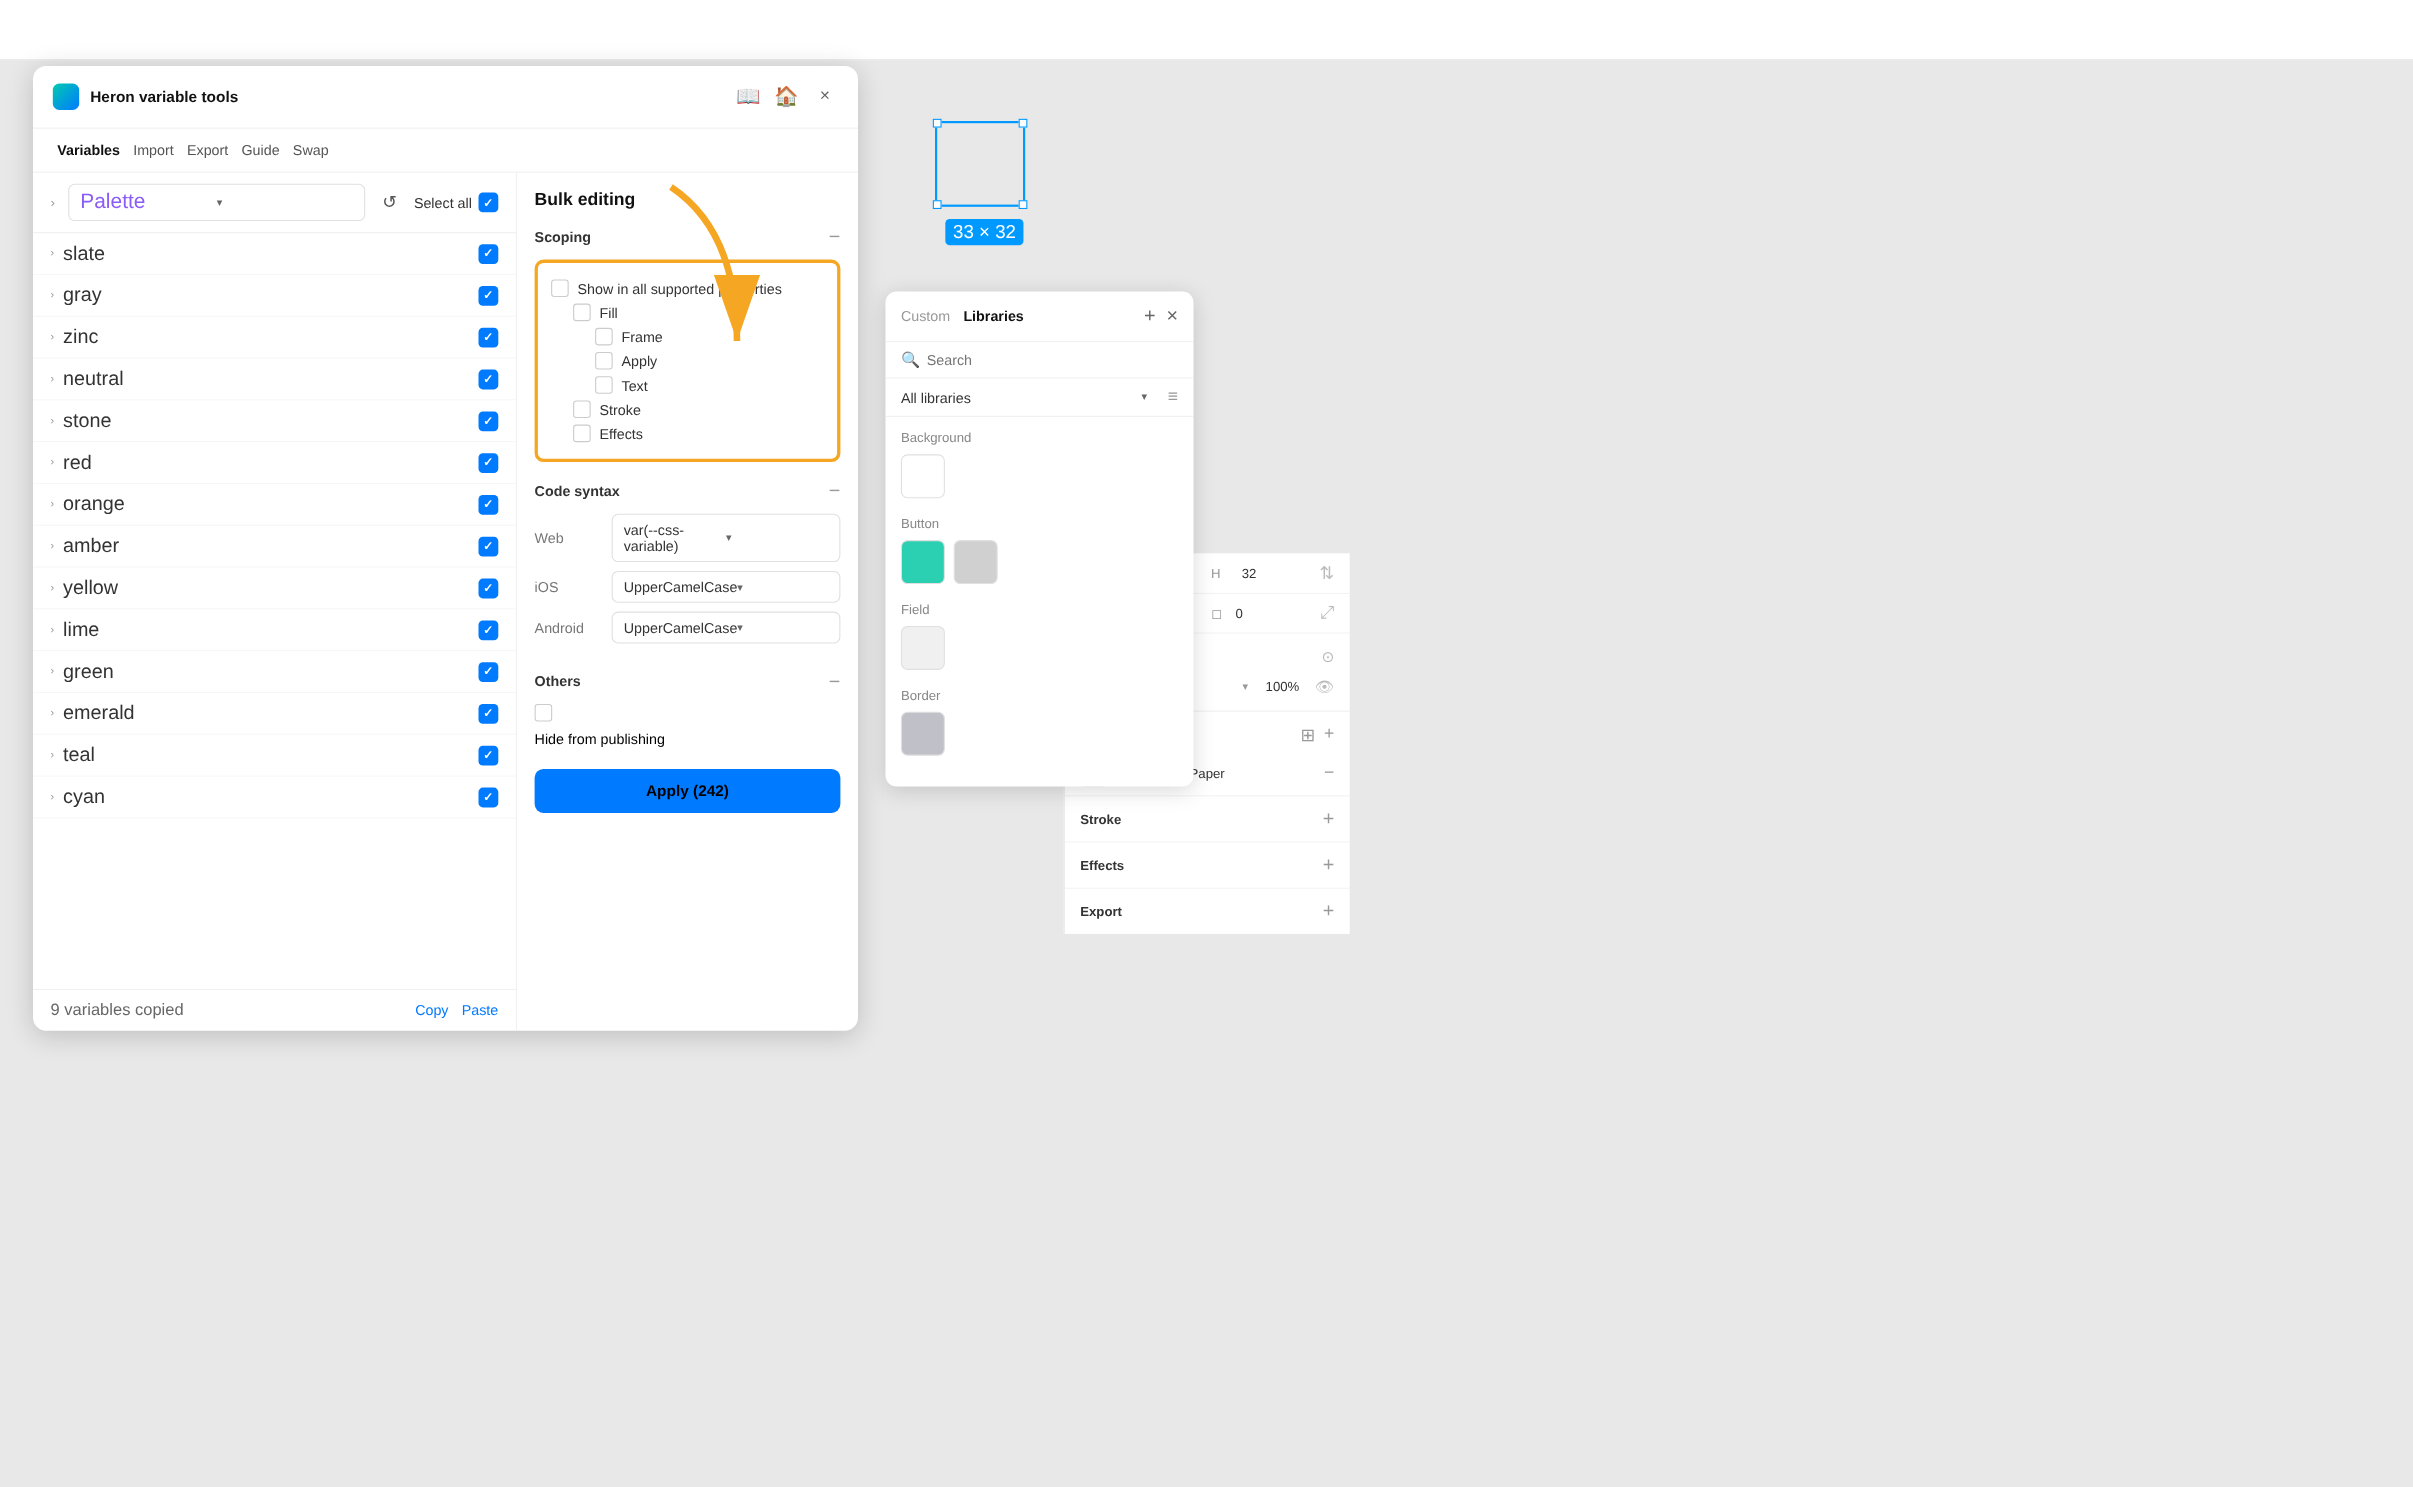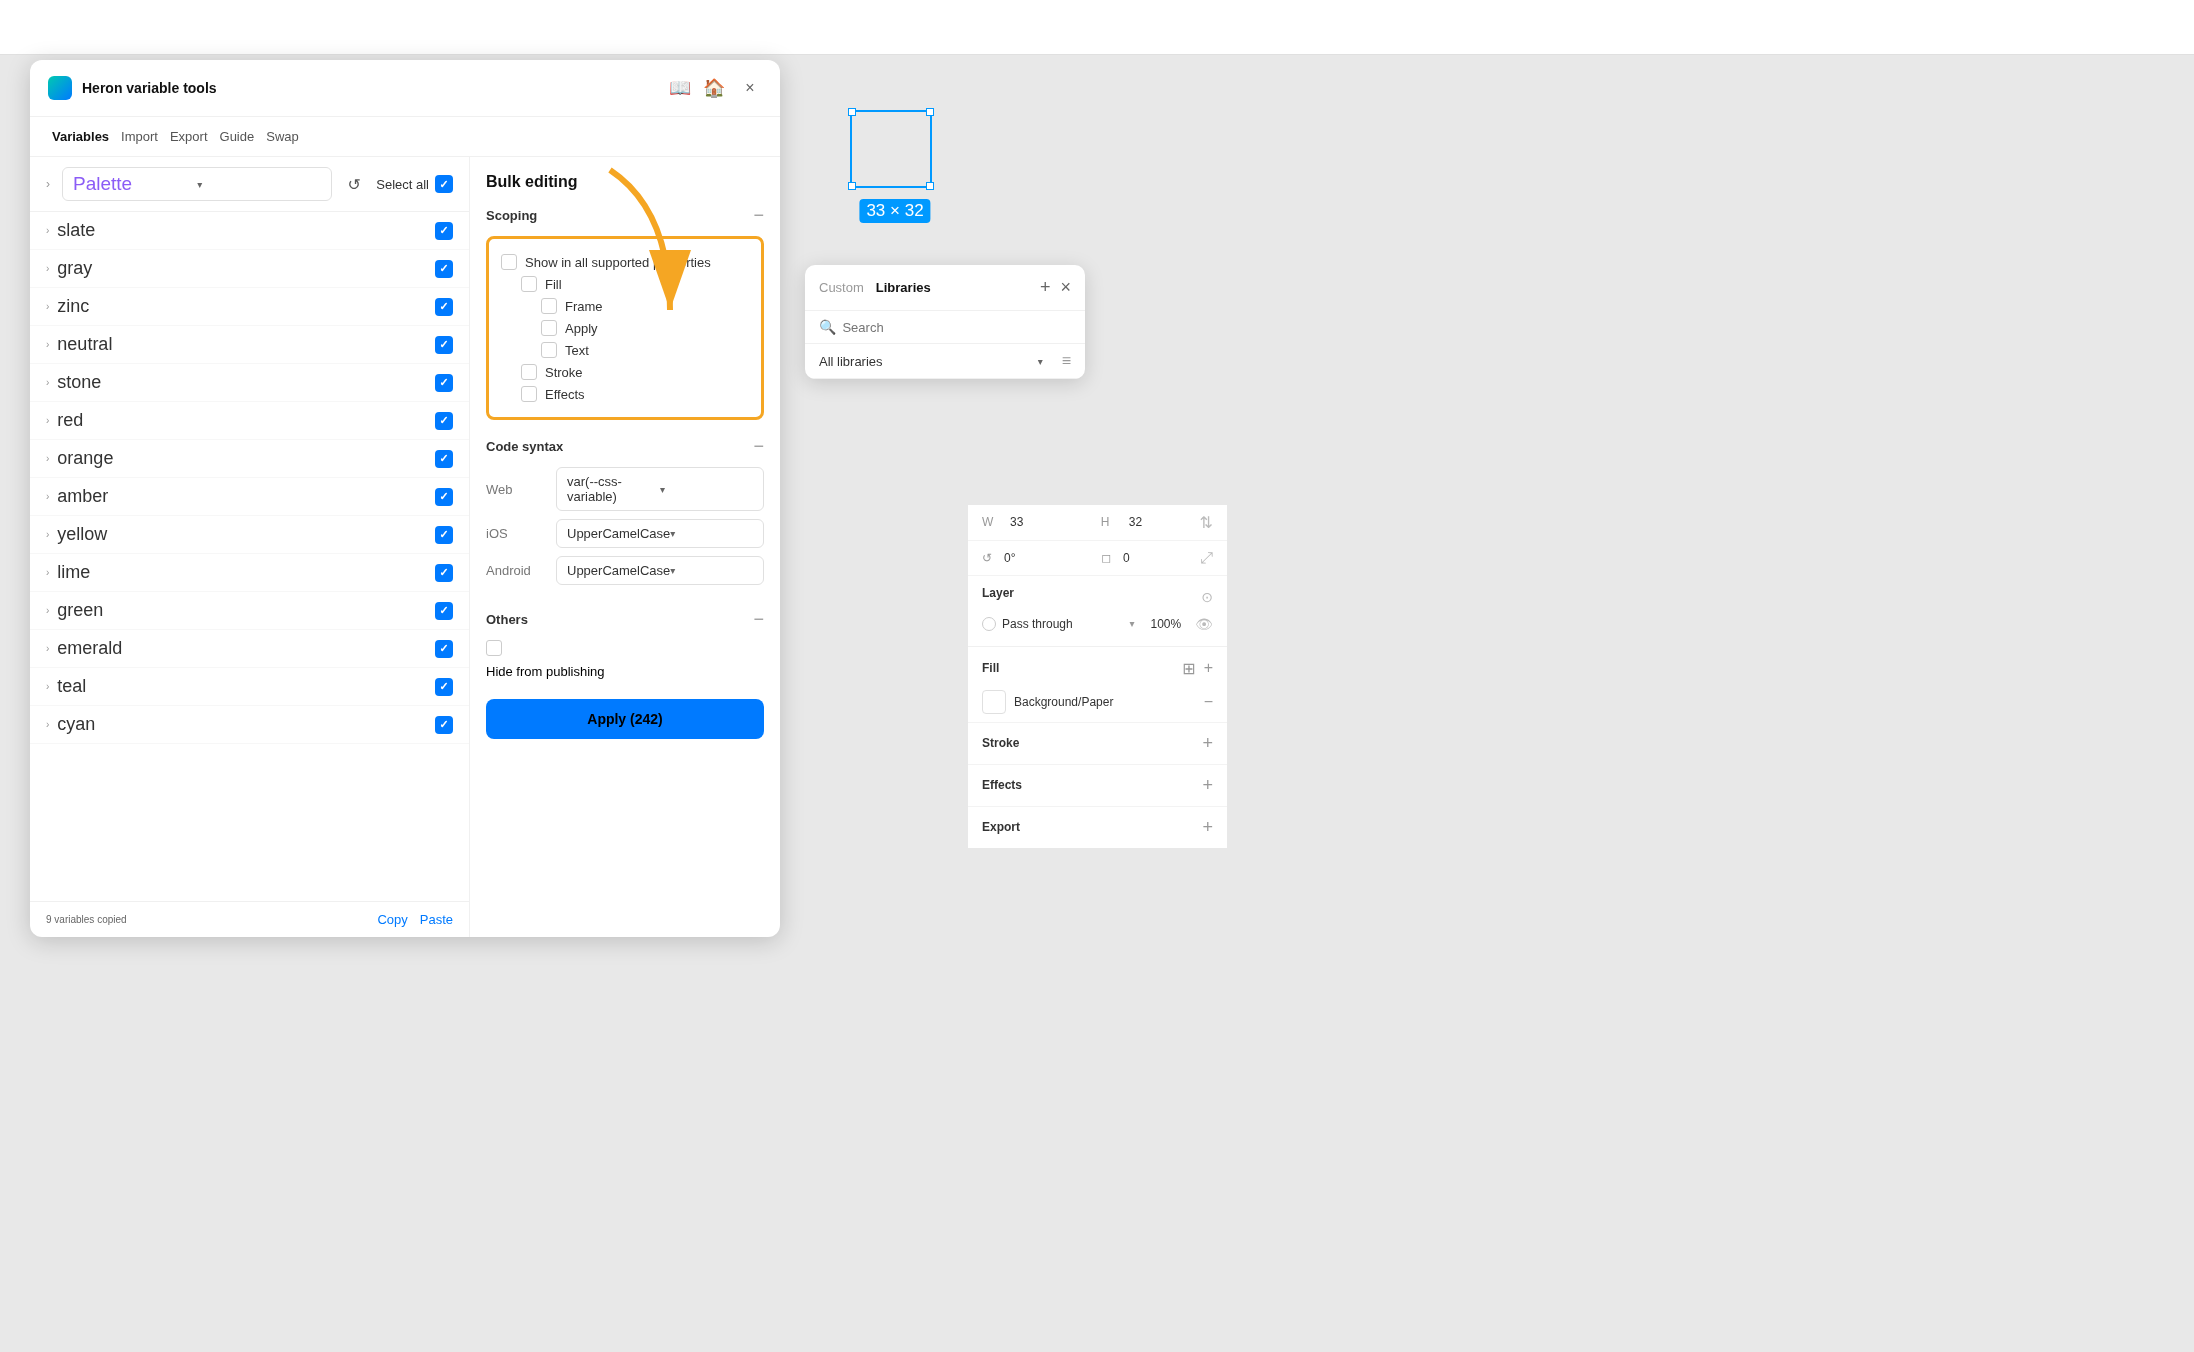--- a/index.html
+++ b/index.html
@@ -201,21 +201,21 @@
 
     .sidebar-footer {
       padding: 10px 16px;
       border-top: 1px solid #f0f0f0;
       display: flex;
       align-items: center;
     }
 
     .footer-text {
       flex: 1;
-      font-size: 10px;
+      font-size: 15px;
       color: #666;
     }
 
     .copy-btn {
       font-size: 13px;
       color: #007aff;
       cursor: pointer;
       margin-right: 12px;
     }
 
@@ -926,20 +926,51 @@
       </div>
     </div>
     <div class="lib-search">
       <span style="color:#bbb;font-size:14px">🔍</span>
       <input type="text" placeholder="Search" style="">
     </div>
     <div class="lib-filter">
       <span class="lib-filter-label">All libraries</span>
       <span style="font-size:10px;color:#666;margin-right:6px">▾</span>
       <span style="font-size:16px;color:#999;cursor:pointer">≡</span>
+    </div>
+    <div class="lib-body">
+
+      <div class="lib-category">
+        <div class="lib-category-title">Background</div>
+        <div class="lib-swatches">
+          <div class="lib-swatch" style="background:#fff;"></div>
+        </div>
+      </div>
+
+      <div class="lib-category">
+        <div class="lib-category-title">Button</div>
+        <div class="lib-swatches">
+          <div class="lib-swatch" style="background:#2bcfb1;"></div>
+          <div class="lib-swatch" style="background:#d0d0d0;"></div>
+        </div>
+      </div>
+
+      <div class="lib-category">
+        <div class="lib-category-title">Field</div>
+        <div class="lib-swatches">
+          <div class="lib-swatch" style="background:#f0f0f0;"></div>
+        </div>
+      </div>
+
+      <div class="lib-category">
+        <div class="lib-category-title">Border</div>
+        <div class="lib-swatches">
+          <div class="lib-swatch" style="background:#c0c0c8;"></div>
+        </div>
+      </div>
     </div>
   </div>
 
   <div class="properties-panel">
 
     <div class="prop-row">
       <span class="prop-label">W</span>
       <span class="prop-value">33</span>
       <span class="prop-label" style="margin-left:20px">H</span>
       <span class="prop-value">32</span>

